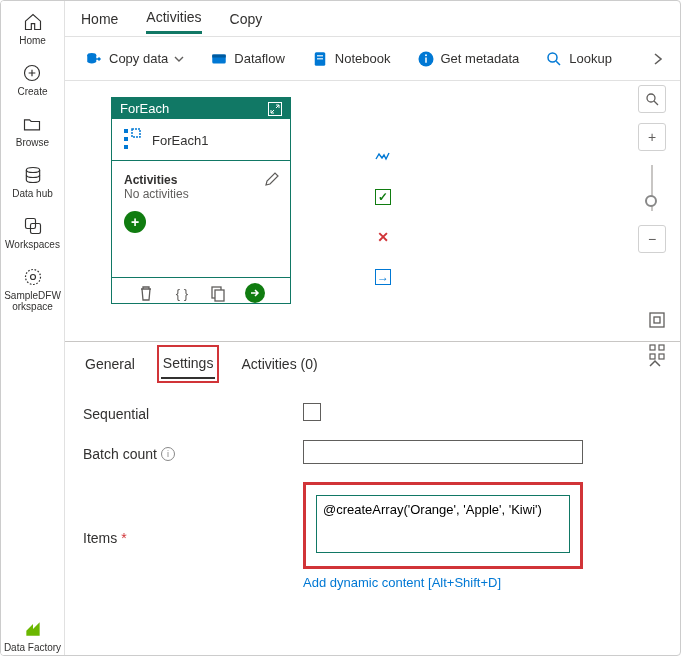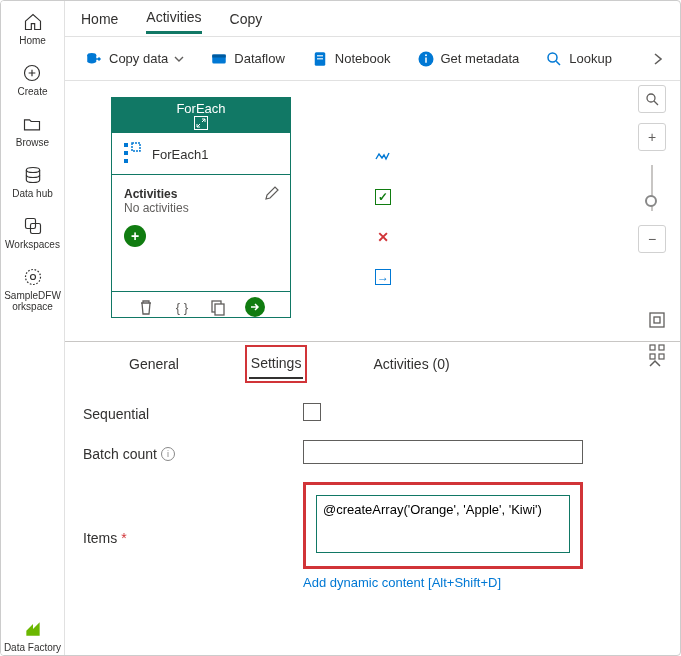--- a/index.html
+++ b/index.html
@@ -26,21 +26,21 @@
     .toolbar { display: flex; align-items: center; height: 44px; padding: 0 10px; gap: 6px; border-bottom: 1px solid #e1e1e1; }
     .tbtn { display: flex; align-items: center; gap: 6px; padding: 6px 10px; cursor: pointer; border-radius: 4px; font-size: 13px; }
     .tbtn .ticon { width: 18px; height: 18px; display: flex; align-items: center; justify-content: center; }
     .tbtn .ticon svg { width: 18px; height: 18px; }
     .chev-down { width: 10px; height: 10px; }
     .toolbar .more { margin-left: auto; width: 24px; display: flex; justify-content: center; cursor: pointer; }
     
     
     .canvas-wrap { flex: 0 0 auto; position: relative; background: #fff; padding: 16px 16px 8px 46px; height: 260px; }
     .node { width: 180px; border: 1px solid #117865; position: relative; }
-    .node-header { background: #117865; color: #fff; padding: 3px 8px; font-size: 13px; display: flex; align-items: center; justify-content: space-between; flex-direction: column; }
+    .node-header { background: #117865; color: #fff; padding: 3px 8px; font-size: 13px; display: flex; align-items: center; justify-content: space-between; }
     .node-header .expicon { width: 14px; height: 14px; border: 1px solid #fff; display: flex; align-items: center; justify-content: center; font-size: 10px; }
     .node-title-row { display: flex; align-items: center; gap: 10px; padding: 8px 10px; }
     .node-title-row .nodeicon { width: 20px; height: 26px; }
     .node-title-row span { font-size: 13px; }
     .node-activities { border: 1px solid #117865; margin: -1px; padding: 12px; height: 118px; position: relative; }
     .node-activities .lbl1 { font-size: 12px; font-weight: 600; color: #323130; }
     .node-activities .lbl2 { font-size: 12px; color: #605e5c; }
     .node-activities .editicon { position: absolute; top: 10px; right: 10px; width: 16px; height: 16px; color: #323130; }
     .addbtn { width: 22px; height: 22px; border-radius: 50%; background: #107c10; color: #fff; display: flex; align-items: center; justify-content: center; margin-top: 10px; font-size: 14px; font-weight: bold; cursor: pointer; }
     .node-toolbar { display: flex; align-items: center; justify-content: center; gap: 18px; padding: 6px 0 0 0; }
@@ -56,21 +56,21 @@
     .zoom-controls { position: absolute; right: 14px; top: 4px; display: flex; flex-direction: column; align-items: center; gap: 10px; }
     .zc-btn { width: 28px; height: 28px; border: 1px solid #d1d1d1; border-radius: 3px; display: flex; align-items: center; justify-content: center; cursor: pointer; font-size: 14px; color: #605e5c; background: #fff; }
     .zc-track { width: 2px; height: 46px; background: #c8c6c4; position: relative; margin: 4px 0; }
     .zc-thumb { width: 12px; height: 12px; border: 2px solid #888; border-radius: 50%; background: #fff; position: absolute; left: -6px; top: 30px; }
     .zc-icons { position: absolute; right: 14px; top: 230px; display: flex; flex-direction: column; gap: 14px; }
     .zc-icons .zi { width: 18px; height: 18px; color: #605e5c; display: flex; align-items: center; justify-content: center; }
 
     
     .settings-panel { border-top: 1px solid #c8c6c4; flex: 1; padding: 0 18px; }
     .sp-tabs { display: flex; align-items: center; gap: 24px; height: 44px; position: relative; }
-    .sp-tab { font-size: 14px; cursor: pointer; padding: 6px 2px; margin-left: 44px; }
+    .sp-tab { font-size: 14px; cursor: pointer; padding: 6px 2px; }
     .sp-tab.active { border-bottom: 2px solid #323130; }
     .sp-tab.hl { outline: 2px solid #d13438; outline-offset: 2px; }
     .sp-collapse { margin-left: auto; font-size: 14px; color: #605e5c; cursor: pointer; }
     .sp-body { padding: 16px 0; }
     .form-row { display: flex; align-items: center; margin-bottom: 18px; }
     .form-row .flabel { width: 220px; font-size: 14px; display: flex; align-items: center; gap: 4px; padding-top: 4px; }
     .form-row .flabel .info { width: 14px; height: 14px; border: 1px solid #888; border-radius: 50%; font-size: 9px; display: inline-flex; align-items: center; justify-content: center; color: #888; }
     .form-row .flabel .req { color: #d13438; }
     .form-row .fcontrol { flex: 1; max-width: 280px; }
     .chk { width: 18px; height: 18px; border: 1px solid #605e5c; background: #fff; cursor: pointer; }

